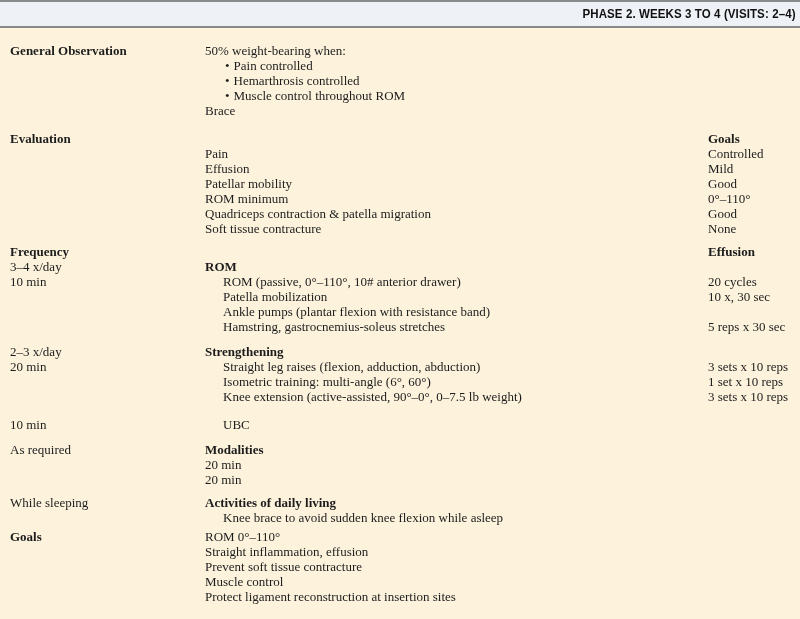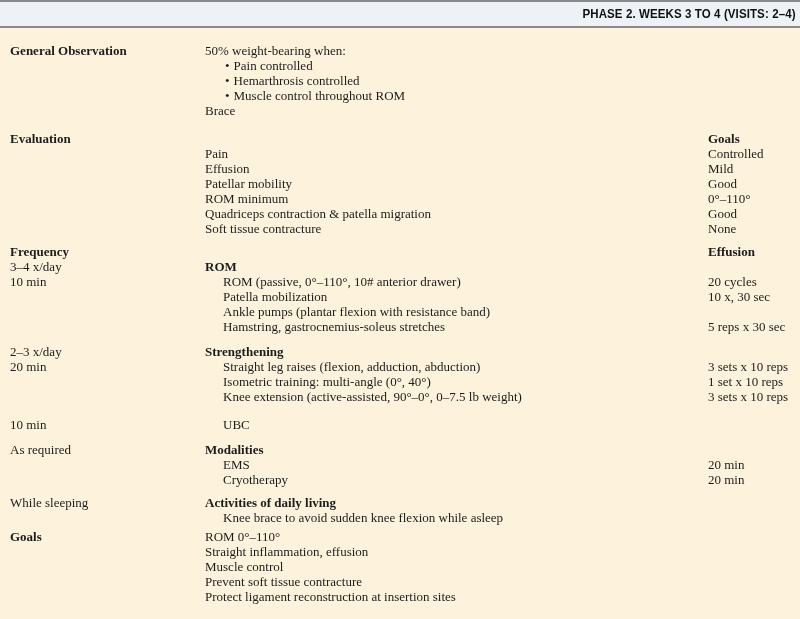--- a/index.html
+++ b/index.html
@@ -161,21 +161,21 @@
         <span class="c2 bold">Strengthening</span>
         <span class="c3"></span>
       </div>
       <div class="row">
         <span class="c1">20 min</span>
         <span class="c2 indent">Straight leg raises (flexion, adduction, abduction)</span>
         <span class="c3">3 sets x 10 reps</span>
       </div>
       <div class="row">
         <span class="c1"></span>
-        <span class="c2 indent">Isometric training: multi-angle (0°, 40°)</span>
+        <span class="c2 indent">Isometric training: multi-angle (6°, 60°)</span>
         <span class="c3">1 set x 10 reps</span>
       </div>
       <div class="row">
         <span class="c1"></span>
         <span class="c2 indent">Knee extension (active-assisted, 90°–0°, 0–7.5 lb weight)</span>
         <span class="c3">3 sets x 10 reps</span>
       </div>
     </div>
 
     <div class="m10">
@@ -187,26 +187,24 @@
     </div>
 
     <div class="m8">
       <div class="row">
         <span class="c1">As required</span>
         <span class="c2 bold">Modalities</span>
         <span class="c3"></span>
       </div>
       <div class="row">
         <span class="c1"></span>
-        <span class="c2 indent">EMS</span>
         <span class="c3">20 min</span>
       </div>
       <div class="row">
         <span class="c1"></span>
-        <span class="c2 indent">Cryotherapy</span>
         <span class="c3">20 min</span>
       </div>
     </div>
 
     <div class="m14">
       <div class="row">
         <span class="c1">While sleeping</span>
         <span class="c2 bold">Activities of daily living</span>
         <span class="c3"></span>
       </div>
@@ -224,28 +222,28 @@
       <span class="c2">ROM 0°–110°</span>
       <span class="c3"></span>
     </div>
     <div class="row">
       <span class="c1"></span>
       <span class="c2">Straight inflammation, effusion</span>
       <span class="c3"></span>
     </div>
     <div class="row">
       <span class="c1"></span>
+      <span class="c2">Prevent soft tissue contracture</span>
+      <span class="c3"></span>
+    </div>
+    <div class="row">
+      <span class="c1"></span>
       <span class="c2">Muscle control</span>
       <span class="c3"></span>
     </div>
     <div class="row">
       <span class="c1"></span>
-      <span class="c2">Prevent soft tissue contracture</span>
-      <span class="c3"></span>
-    </div>
-    <div class="row">
-      <span class="c1"></span>
       <span class="c2">Protect ligament reconstruction at insertion sites</span>
       <span class="c3"></span>
     </div>
   </div>
 
 </div>
 
 </body></html>

